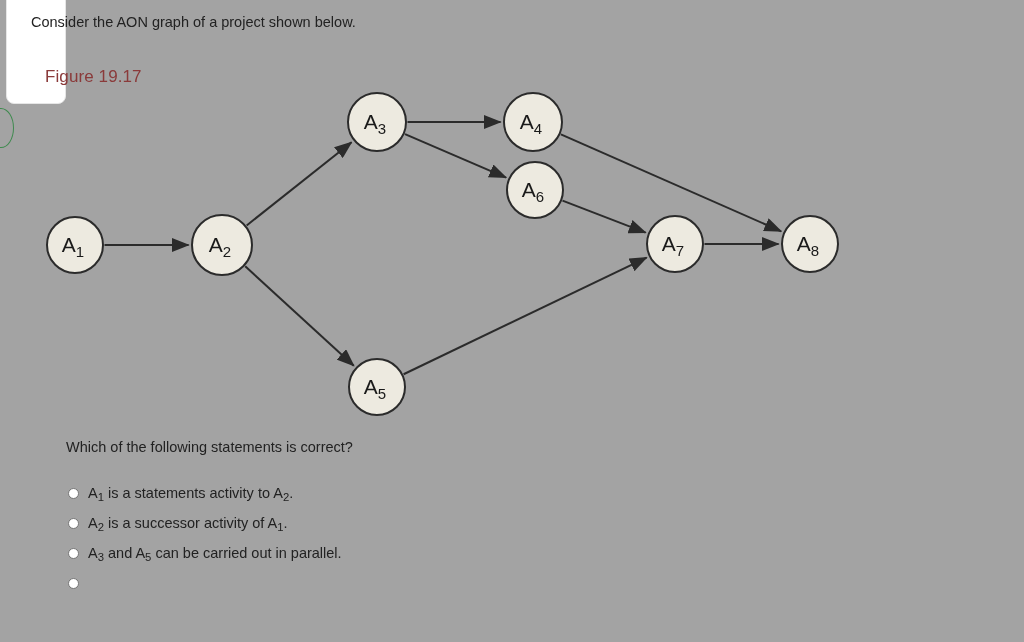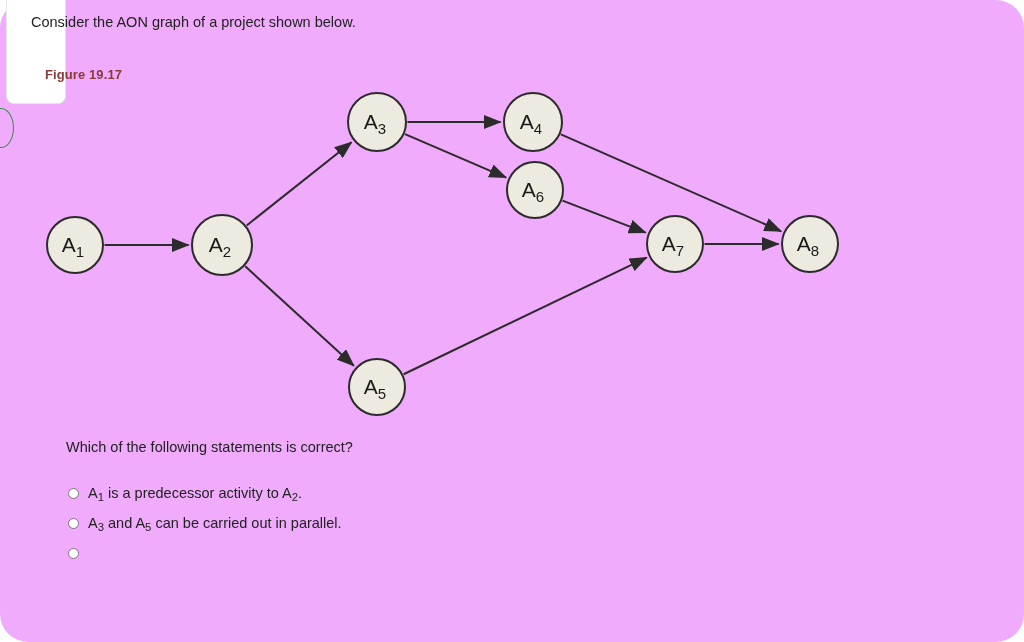--- a/index.html
+++ b/index.html
@@ -11,22 +11,21 @@
     width: 1024px;
     height: 642px;
     position: relative;
     overflow: hidden;
     font-family: "Liberation Sans", sans-serif;
     color: #1f1f1f;
   }
   .page {
     position: absolute;
     inset: 0;
-    background: #f0abfc;
-    border-radius: 28px;
+    background: #a3a3a3;
   }
   
   .card-edge {
     position: absolute;
     left: 6px;
     top: -14px;
     width: 60px;
     height: 118px;
     border: 1px solid #e6e6e6;
     border-radius: 8px;
@@ -49,22 +48,22 @@
     top: 12px;
     font-size: 14.5px;
     line-height: 20px;
     color: #222222;
     white-space: nowrap;
   }
   .figure-label {
     position: absolute;
     left: 45px;
     top: 67px;
-    font-size: 13px;
-    font-weight: bold;
+    font-size: 17px;
+    font-weight: normal;
     letter-spacing: 0.1px;
     color: #8a3a3a;
     white-space: nowrap;
     text-align: center;
   }
   .graph-wrap {
     position: absolute;
     left: 0;
     top: 0;
     width: 1024px;
@@ -182,21 +181,25 @@
           </g>
         </g>
     </svg>
   </div>
 
   <div class="question-text">Which of the following statements is correct?</div>
 
   <div class="options" id="options-list">
       <div class="option-row">
         <span class="radio"></span>
-        <span class="option-label"><span>A</span><sub>1</sub><span> is a predecessor activity to A</span><sub>2</sub><span>.</span></span>
+        <span class="option-label"><span>A</span><sub>1</sub><span> is a statements activity to A</span><sub>2</sub><span>.</span></span>
+      </div>
+      <div class="option-row">
+        <span class="radio"></span>
+        <span class="option-label"><span>A</span><sub>2</sub><span> is a successor activity of A</span><sub>1</sub><span>.</span></span>
       </div>
       <div class="option-row">
         <span class="radio"></span>
         <span class="option-label"><span>A</span><sub>3</sub><span> and A</span><sub>5</sub><span> can be carried out in parallel.</span></span>
       </div>
       <div class="option-row">
         <span class="radio"></span>
       </div>
     </div>
 

